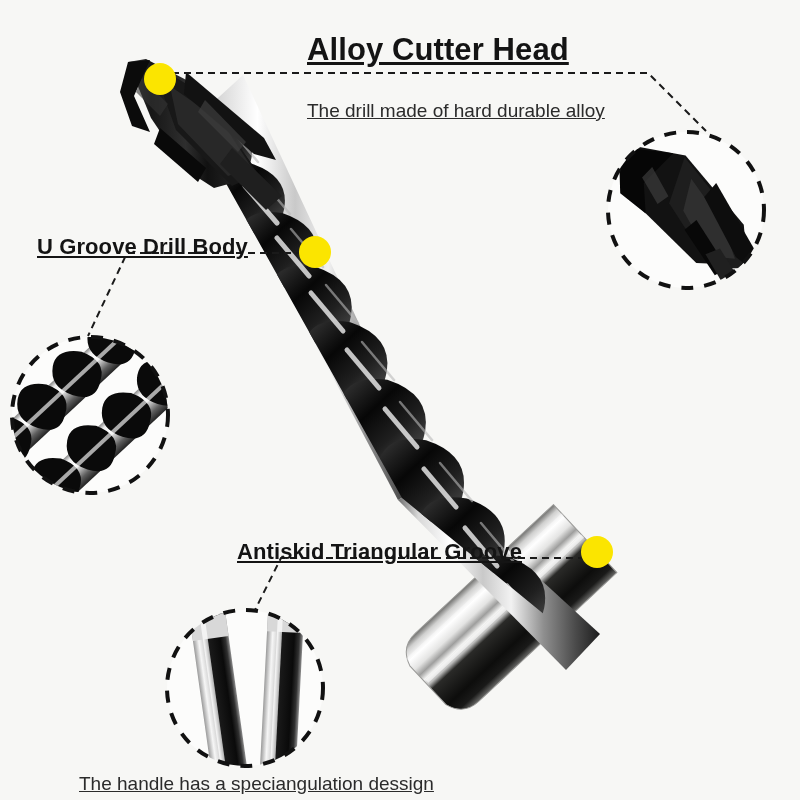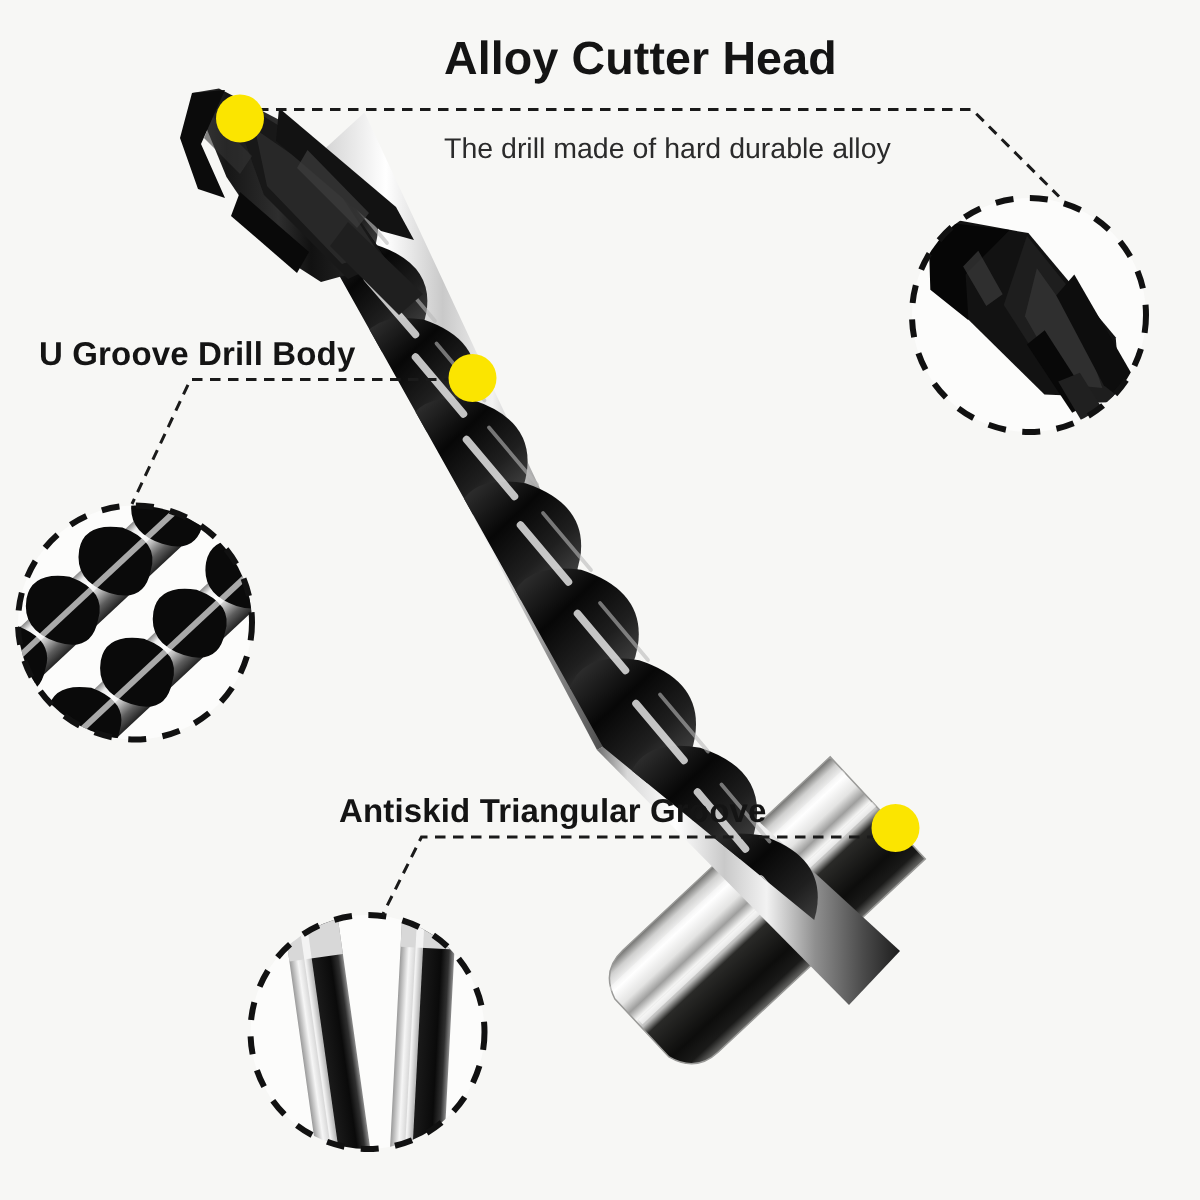--- a/index.html
+++ b/index.html
@@ -21,24 +21,25 @@
   }
   #art {
     position: absolute;
     left: 0;
     top: 0;
     width: 800px;
     height: 800px;
   }
   .label {
     position: absolute;
-    margin: 0;
+    margin: 11px;
     white-space: nowrap;
     color: #141414;
     font-family: "Liberation Sans", sans-serif;
+    text-decoration: underline;
   }
   .heading {
     font-weight: bold;
     letter-spacing: 0.1px;
   }
   .subtext {
     font-weight: normal;
     color: #2b2b2b;
   }
   #title-alloy {
@@ -287,14 +288,15 @@
   </svg>
 
   <p class="label heading" id="title-alloy">Alloy Cutter Head</p>
 
   <p class="label heading" id="title-groove">U Groove Drill Body</p>
 
   <p class="label subtext" id="sub-alloy">The drill made of hard durable alloy</p>
 
   <p class="label heading" id="title-handle">Antiskid Triangular Groove</p>
 
+  <p class="label subtext" id="sub-handle">The handle has a speciangulation dessign</p>
 
 </div>
 
 </body></html>

